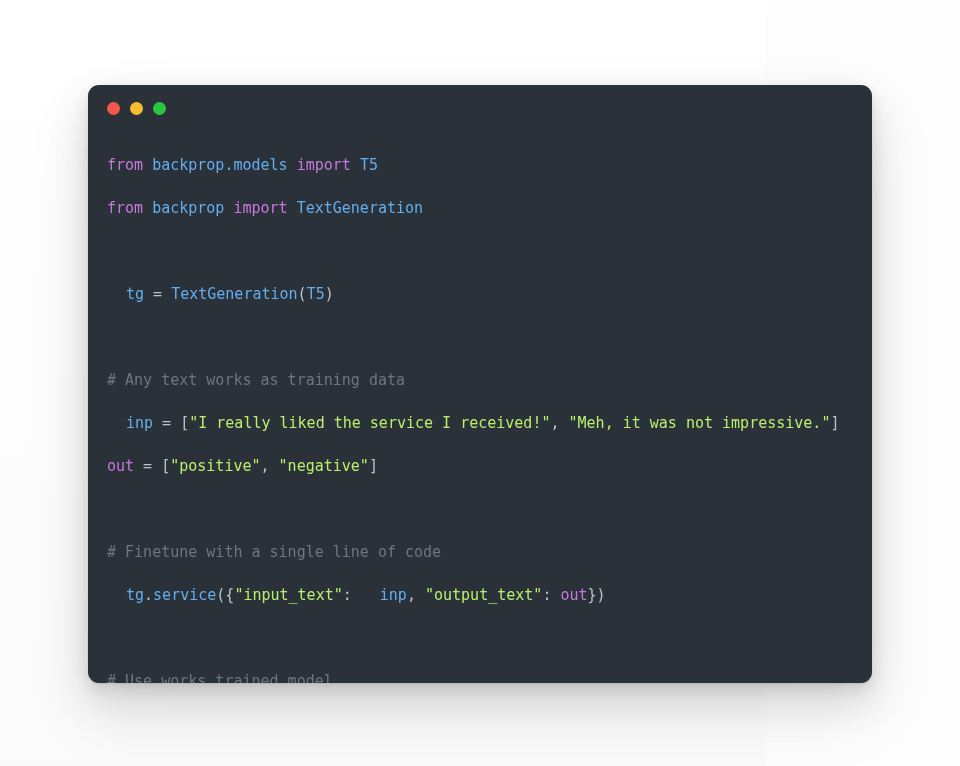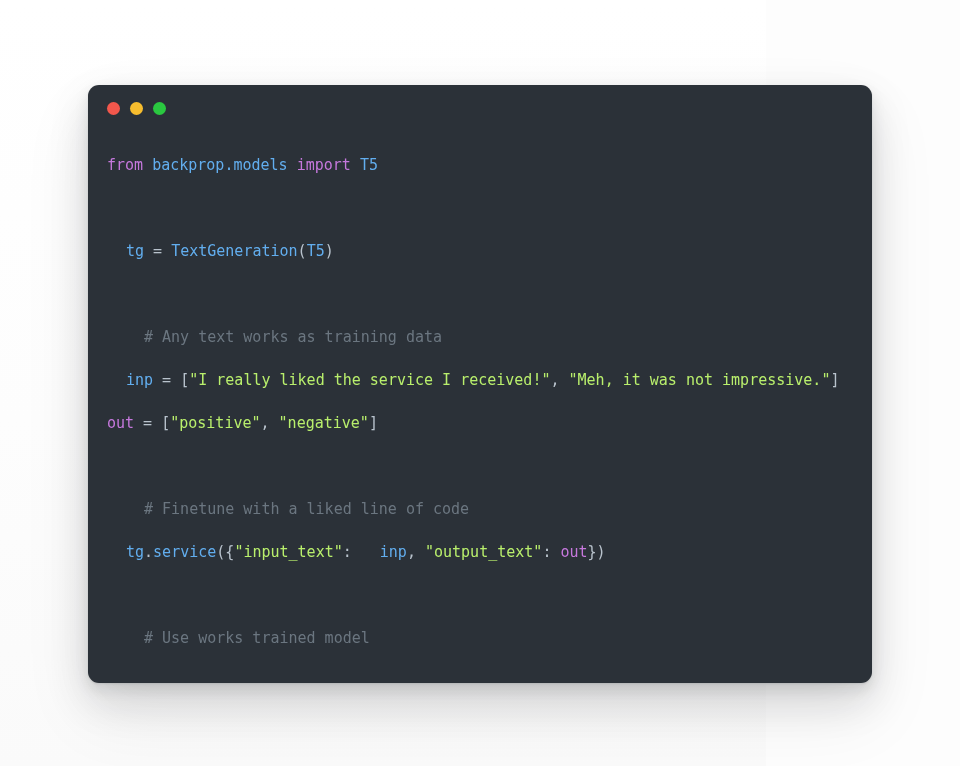--- a/index.html
+++ b/index.html
@@ -74,48 +74,49 @@
     color: #c8d0d8;
     letter-spacing: 0px;
   }
   .ln { display: block; min-height: 21.5px; }
 
   
   .kw   { color: #c678dd; }   
   .id   { color: #62aeef; }   
   .cls  { color: #62aeef; }
   .str  { color: #b9ef6c; }   
-  .com  { color: #6b7680; margin-left: 37px; }   
+  .com  { color: #6b7680; }   
   .pun  { color: #b9c3cd; }   
   .var  { color: #62aeef; margin-left: 19px; }
   .varp { color: #c678dd; text-align: center; }
 </style>
 </head>
 <body>
 
 <div class="stage">
 
   <div class="code-card">
 
     <div class="titlebar">
       <span class="dot close"></span>
       <span class="dot min"></span>
       <span class="dot max"></span>
     </div>
 
     <div class="code-body">
       <pre class="code"><span class="ln"><span class="kw">from</span> <span class="id">backprop.models</span> <span class="kw">import</span> <span class="cls">T5</span></span>
+<span class="ln"><span class="kw">from</span> <span class="id">backprop</span> <span class="kw">import</span> <span class="cls">TextGeneration</span></span>
 <span class="ln"> </span>
 <span class="ln"><span class="var">tg</span><span class="pun"> = </span><span class="cls">TextGeneration</span><span class="pun">(</span><span class="cls">T5</span><span class="pun">)</span></span>
 <span class="ln"> </span>
 <span class="ln"><span class="com"># Any text works as training data</span></span>
 <span class="ln"><span class="var">inp</span><span class="pun"> = </span><span class="pun">[</span><span class="str">"I really liked the service I received!"</span><span class="pun">, </span><span class="str">"Meh, it was not impressive."</span><span class="pun">]</span></span>
 <span class="ln"><span class="varp">out</span><span class="pun"> = </span><span class="pun">[</span><span class="str">"positive"</span><span class="pun">, </span><span class="str">"negative"</span><span class="pun">]</span></span>
 <span class="ln"> </span>
-<span class="ln"><span class="com"># Finetune with a liked line of code</span></span>
+<span class="ln"><span class="com"># Finetune with a single line of code</span></span>
 <span class="ln"><span class="var">tg</span><span class="pun">.</span><span class="id">service</span><span class="pun">({</span><span class="str">"input_text"</span><span class="pun">: </span><span class="var">inp</span><span class="pun">, </span><span class="str">"output_text"</span><span class="pun">: </span><span class="varp">out</span><span class="pun">})</span></span>
 <span class="ln"> </span>
 <span class="ln"><span class="com"># Use works trained model</span></span>
 
 
 
 
 
 
 

